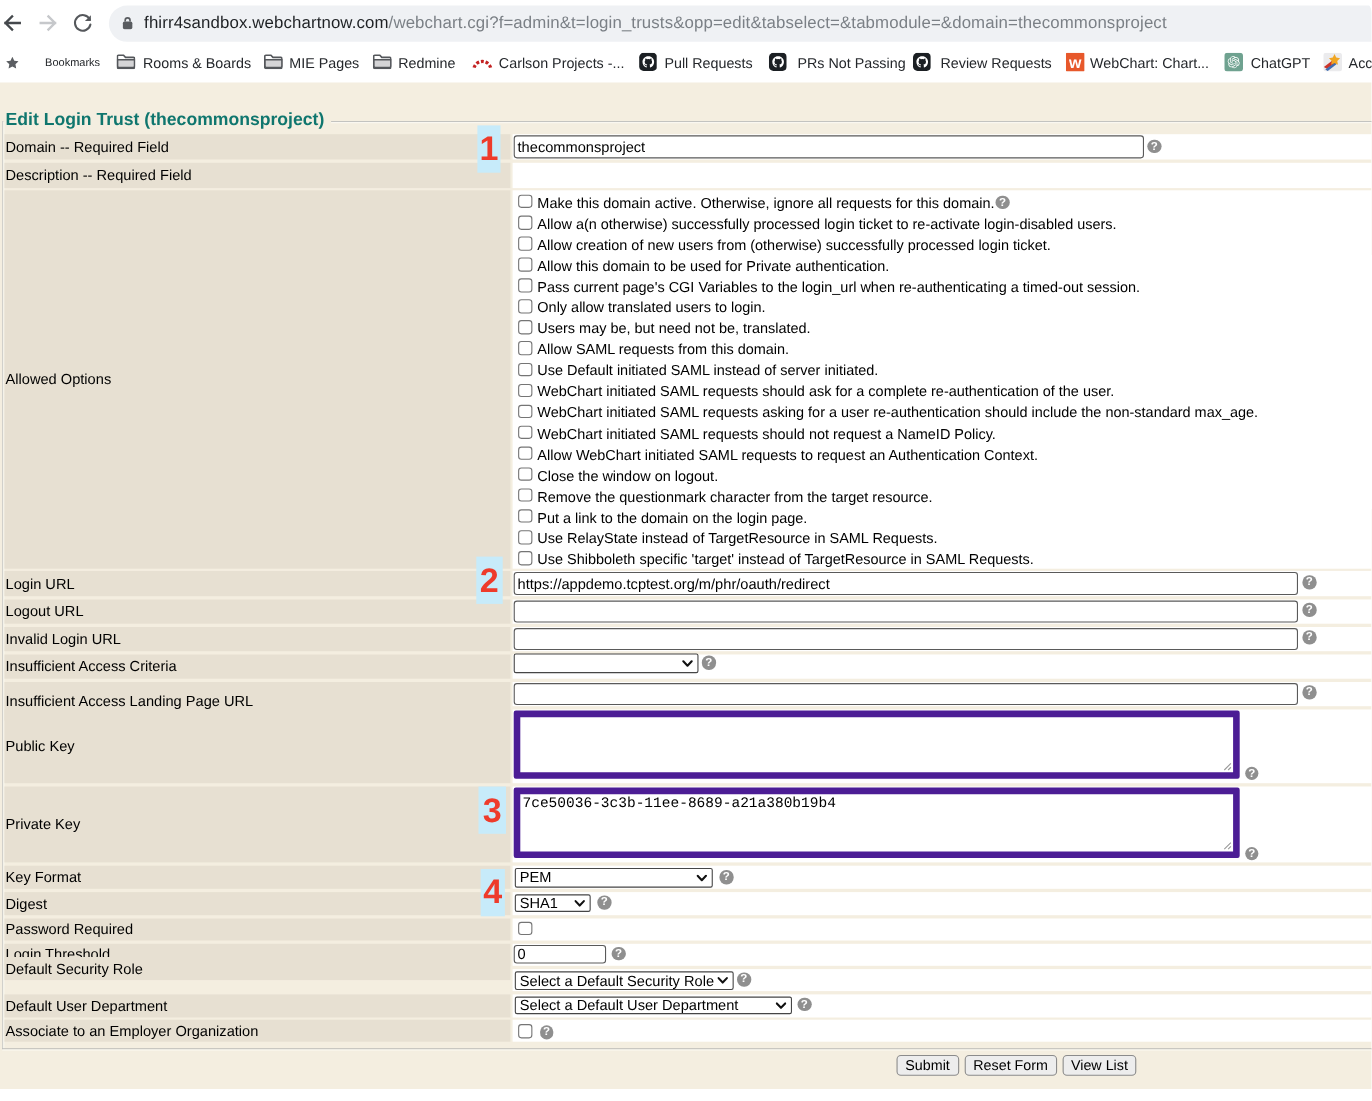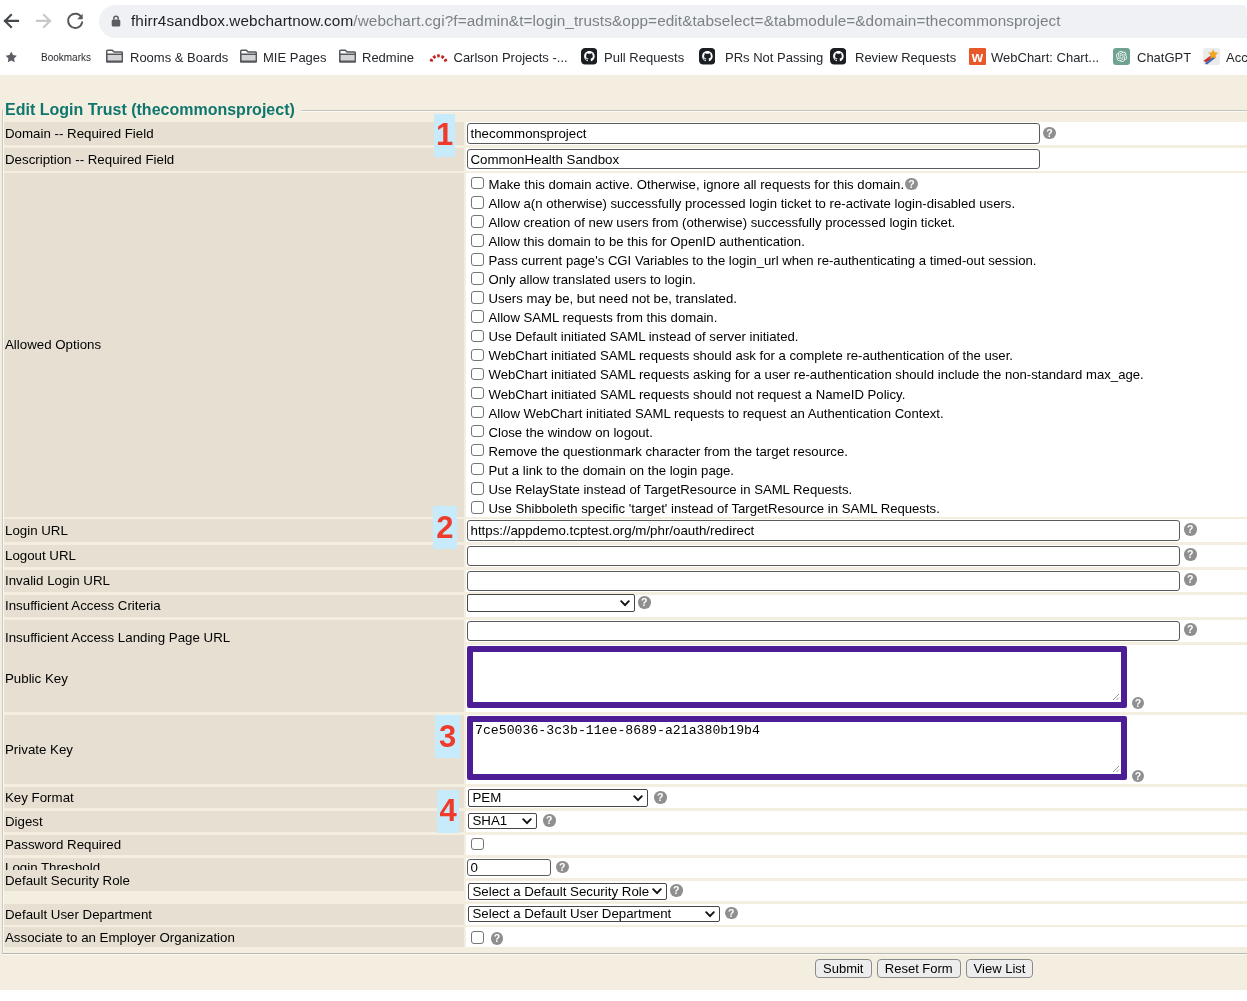--- a/index.html
+++ b/index.html
@@ -170,34 +170,33 @@
     </div>
 <div class="cell" style="top:904px;height:20.5px;"></div>
 <div class="lbl" style="top:904px;height:20.5px;">
       <span>Default User Department</span>
     </div>
 <div class="cell" style="top:927px;height:20px;"></div>
 <div class="lbl" style="top:927px;height:20px;">
       <span>Associate to an Employer Organization</span>
     </div>
 <div class="ti" style="left:467px;top:123.3px;width:572.5px;height:20.5px;">thecommonsproject</div>
-<div class="ti" style="left:467px;top:148.8px;width:572.5px;height:20.5px;">CommonHealth Sandbox</div>
 <div class="ti" style="left:467px;top:520.3px;width:713px;height:20.5px;">https://appdemo.tcptest.org/m/phr/oauth/redirect</div>
 <div class="ti" style="left:467px;top:545.8px;width:713px;height:20.5px;"></div>
 <div class="ti" style="left:467px;top:570.8px;width:713px;height:20.5px;"></div>
 <div class="ti" style="left:467px;top:620.8px;width:713px;height:20.5px;"></div>
 <div class="ti" style="left:467px;top:858.5px;width:84px;height:17.5px;">0</div>
 <div class="cb" style="left:471px;top:176.9px;"></div>
 <div class="cbl" style="top:174.7px;">Make this domain active. Otherwise, ignore all requests for this domain.<span class="hh" style="position:static;display:inline-flex;margin-left:1px;vertical-align:-2px;">?</span></div>
 <div class="cb" style="left:471px;top:196.0px;"></div>
 <div class="cbl" style="top:193.8px;">Allow a(n otherwise) successfully processed login ticket to re-activate login-disabled users.</div>
 <div class="cb" style="left:471px;top:215.0px;"></div>
 <div class="cbl" style="top:212.8px;">Allow creation of new users from (otherwise) successfully processed login ticket.</div>
 <div class="cb" style="left:471px;top:234.1px;"></div>
-<div class="cbl" style="top:231.9px;">Allow this domain to be this for OpenID authentication.</div>
+<div class="cbl" style="top:231.9px;">Allow this domain to be used for Private authentication.</div>
 <div class="cb" style="left:471px;top:253.2px;"></div>
 <div class="cbl" style="top:251.0px;">Pass current page's CGI Variables to the login_url when re-authenticating a timed-out session.</div>
 <div class="cb" style="left:471px;top:272.2px;"></div>
 <div class="cbl" style="top:270.0px;">Only allow translated users to login.</div>
 <div class="cb" style="left:471px;top:291.3px;"></div>
 <div class="cbl" style="top:289.1px;">Users may be, but need not be, translated.</div>
 <div class="cb" style="left:471px;top:310.4px;"></div>
 <div class="cbl" style="top:308.2px;">Allow SAML requests from this domain.</div>
 <div class="cb" style="left:471px;top:329.5px;"></div>
 <div class="cbl" style="top:327.3px;">Use Default initiated SAML instead of server initiated.</div>

